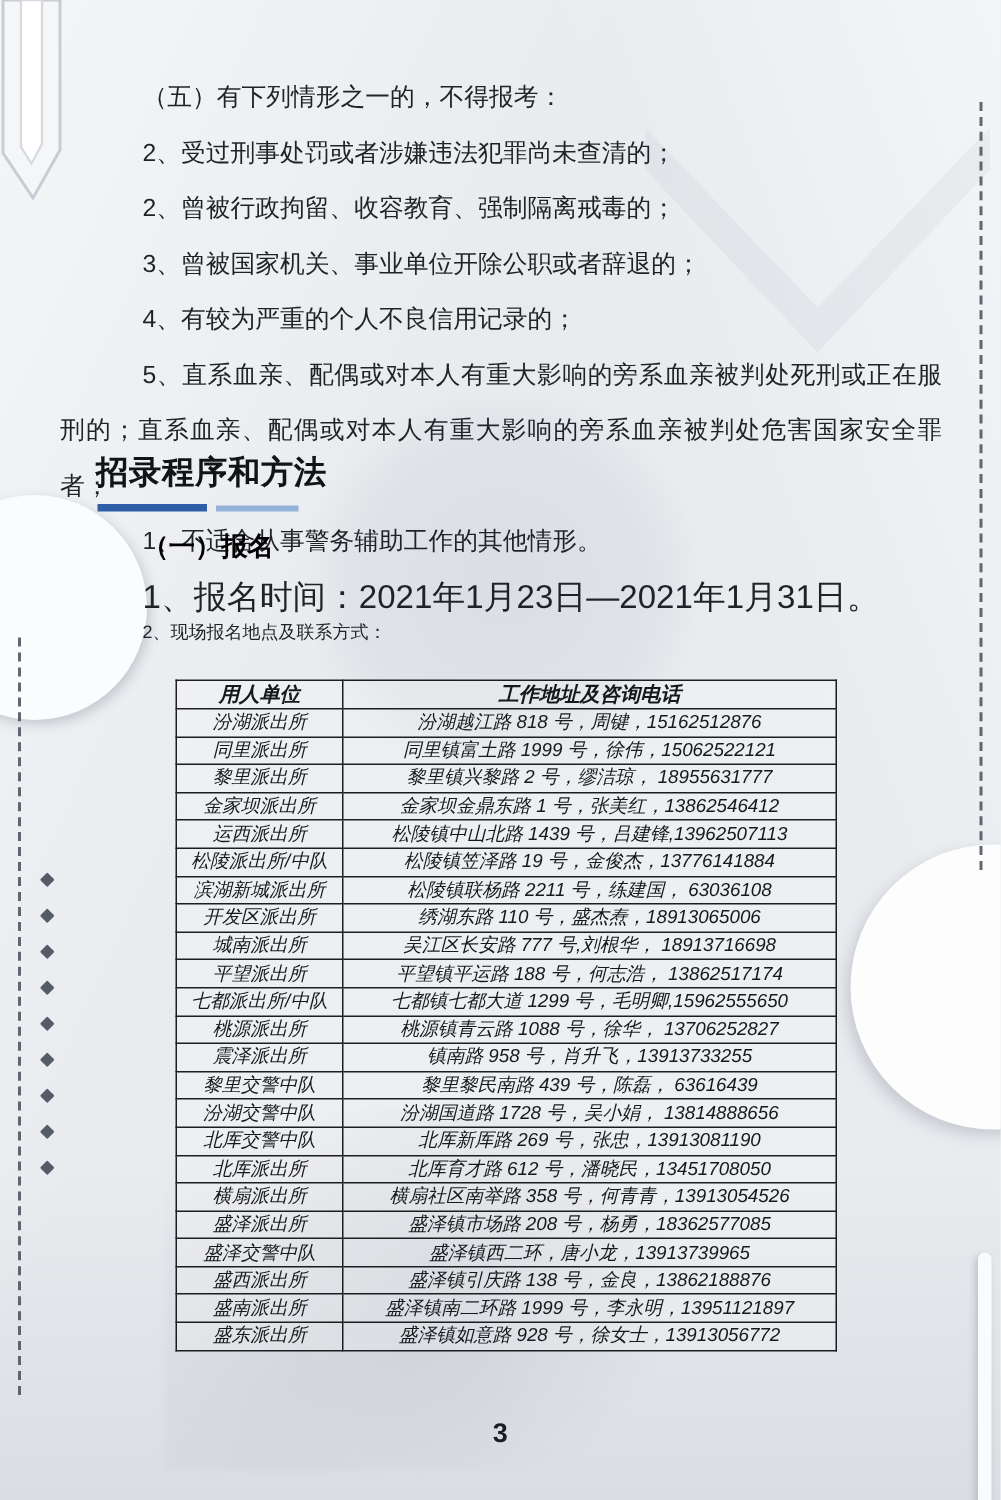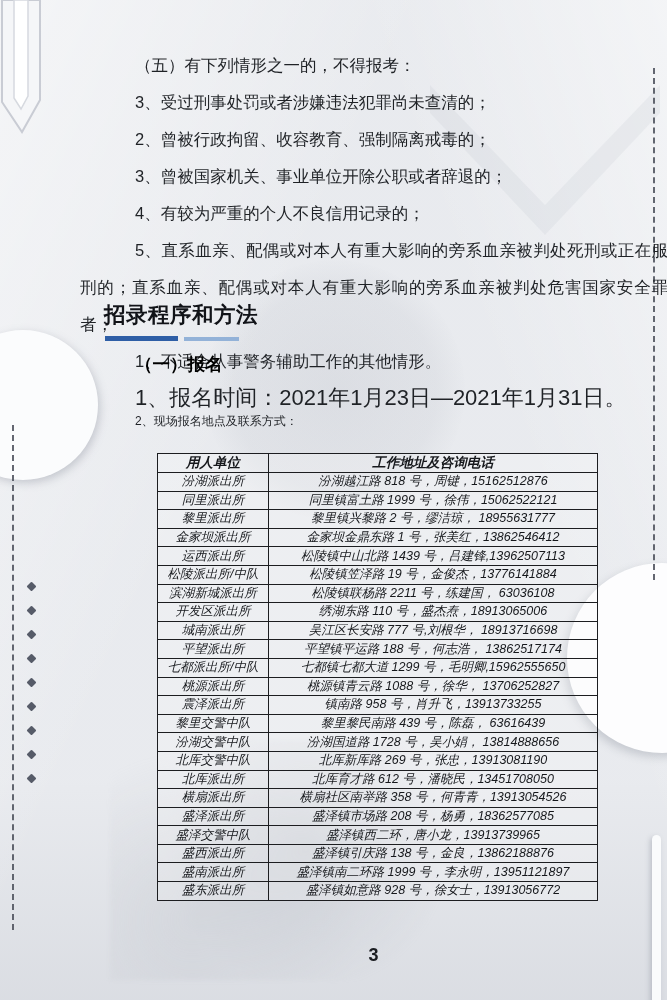--- a/index.html
+++ b/index.html
@@ -49,21 +49,21 @@
     position:absolute;left:12px;top:425px;height:505px;width:0;
     border-left:2.5px dashed #4a4e59;opacity:0.85;
   }
   .dash-right{
     position:absolute;left:653px;top:68px;height:512px;width:0;
     border-left:2.5px dashed #4a4e59;opacity:0.85;
   }
   .diamonds{position:absolute;left:28px;top:583px;display:flex;flex-direction:column;gap:17px;}
   .diamond{width:7px;height:7px;background:#565b68;transform:rotate(45deg);border-radius:1px;}
   
-  .content{position:absolute;inset:0;z-index:2;margin-left:40px;}
+  .content{position:absolute;inset:0;z-index:2;}
   .intro{position:absolute;left:40px;top:47px;width:588px;font-size:16.5px;line-height:37px;}
   .intro p{margin:0;text-align:justify;}
   .indent{padding-left:55px;}
   .hang{text-indent:55px;padding-left:0;}
   .section-title{
     position:absolute;left:64px;top:300px;font-size:21.5px;font-weight:bold;color:#111318;
     letter-spacing:0.5px;
   }
   .title-underline{position:absolute;left:65px;top:336px;display:flex;gap:6px;}
   .title-underline .seg1{width:73px;height:5px;background:#2e5ea6;}
@@ -119,21 +119,21 @@
       <span class="diamond"></span>
       <span class="diamond"></span>
       <span class="diamond"></span>
     </div>
 </div>
 
 <div class="content">
 
   <div class="intro">
     <p class="indent">（五）有下列情形之一的，不得报考：</p>
-    <p class="indent">3、受过刑事处罚或者涉嫌违法犯罪尚未查清的；</p>
+    <p class="indent">2、受过刑事处罚或者涉嫌违法犯罪尚未查清的；</p>
     <p class="indent">2、曾被行政拘留、收容教育、强制隔离戒毒的；</p>
     <p class="indent">3、曾被国家机关、事业单位开除公职或者辞退的；</p>
     <p class="indent">4、有较为严重的个人不良信用记录的；</p>
     <p class="hang">5、直系血亲、配偶或对本人有重大影响的旁系血亲被判处死刑或正在服刑的；直系血亲、配偶或对本人有重大影响的旁系血亲被判处危害国家安全罪者；</p>
     <p class="indent">1、不适合从事警务辅助工作的其他情形。</p>
   </div>
 
   <div class="section-title">招录程序和方法</div>
   <div class="title-underline">
     <span class="seg1" style="background: rgb(46, 94, 166);"></span>

